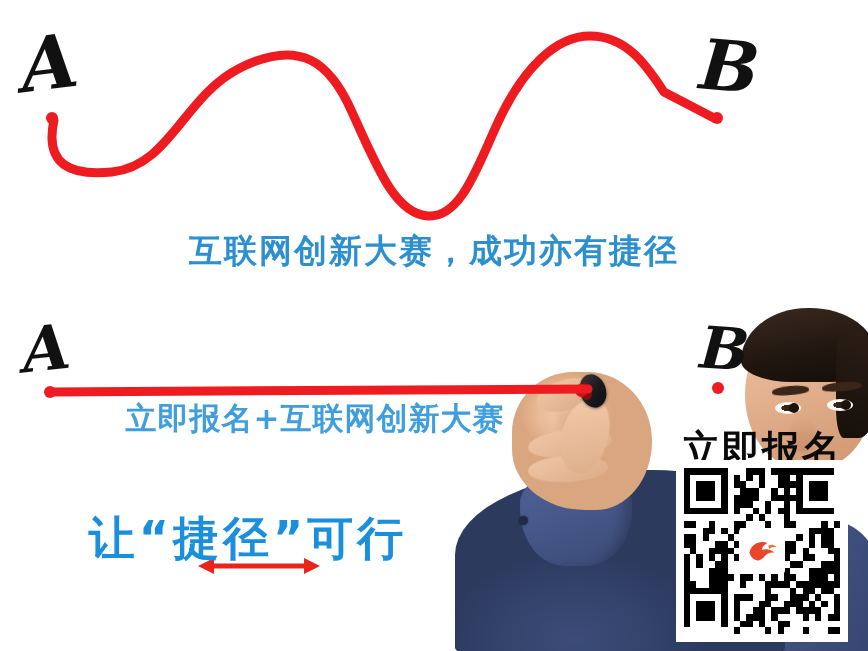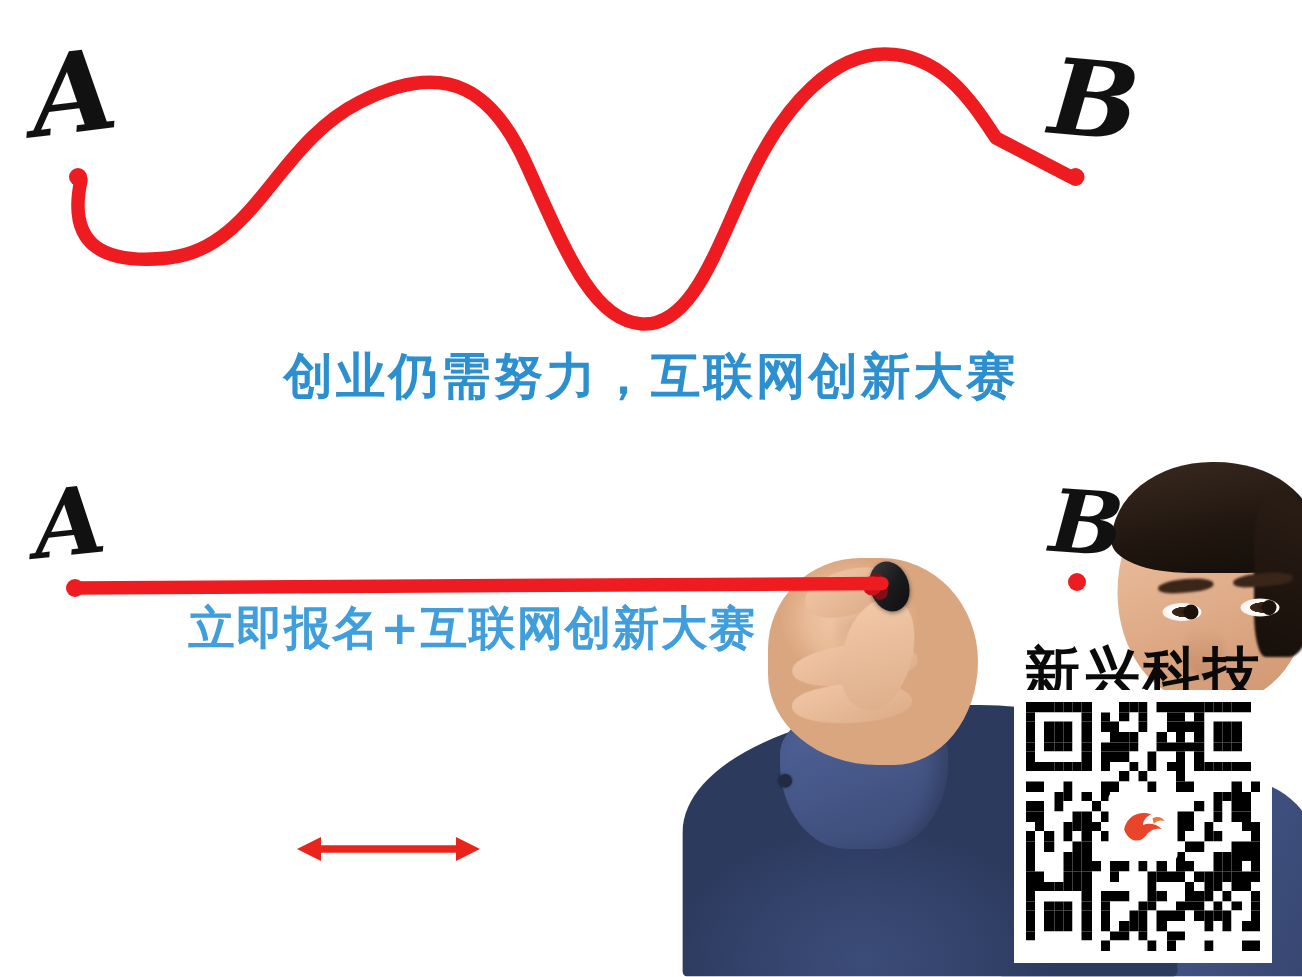--- a/index.html
+++ b/index.html
@@ -247,26 +247,27 @@
       <polygon points="198,566 214,558 214,574" fill="#e8241c"></polygon>
       <polygon points="320,566 304,558 304,574" fill="#e8241c"></polygon>
     </g>
   </svg>
 
   <div class="hw a1">A</div>
   <div class="hw b1">B</div>
   <div class="hw a2">A</div>
   <div class="hw b2">B</div>
 
-  <div class="tagline cjk">创业仍需努力，互联网创新大赛</div>
+  <div class="tagline cjk">互联网创新大赛，成功亦有捷径</div>
 
   <div class="cup-sub cjk">立即报名+互联网创新大赛</div>
 
-
-  <div class="signup cjk">新兴科技</div>
+  <div class="short-line cjk">让“捷径”可行</div>
+
+  <div class="signup cjk">立即报名</div>
 
   <div class="qr-wrap">
     <div class="qr" id="qr">
 
     <i style="background: rgb(0, 0, 0);"></i>
         <i style="background: rgb(0, 0, 0);"></i>
         <i style="background: rgb(0, 0, 0);"></i>
         <i style="background: rgb(0, 0, 0);"></i>
         <i style="background: rgb(0, 0, 0);"></i>
         <i style="background: rgb(0, 0, 0);"></i>

